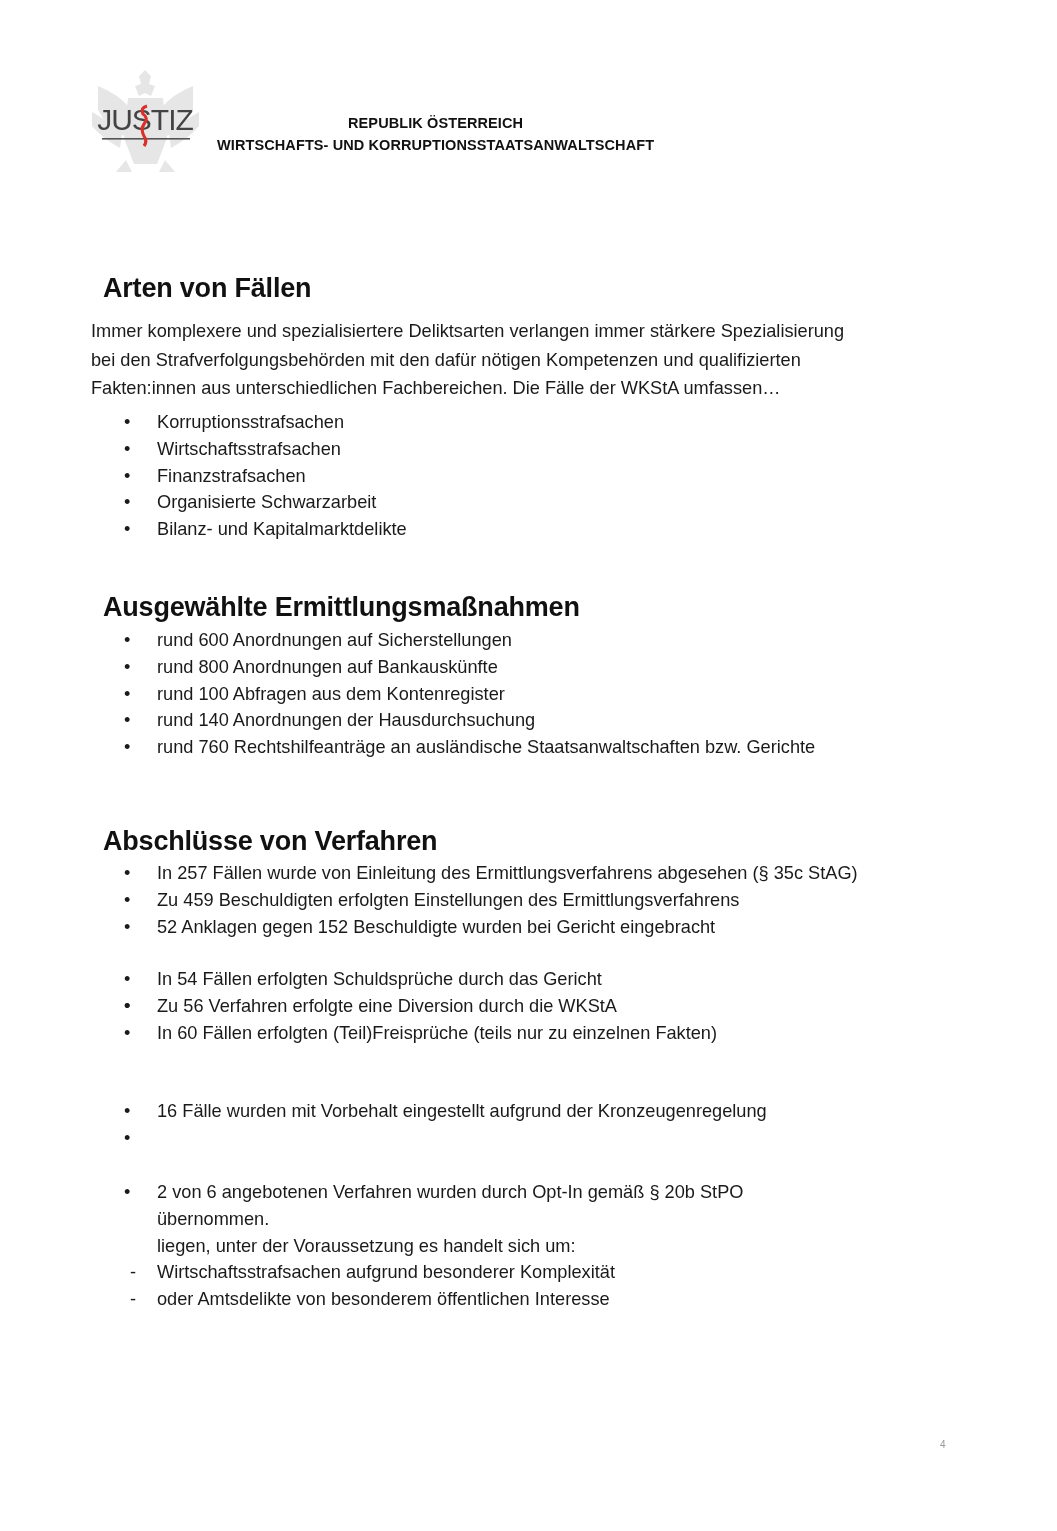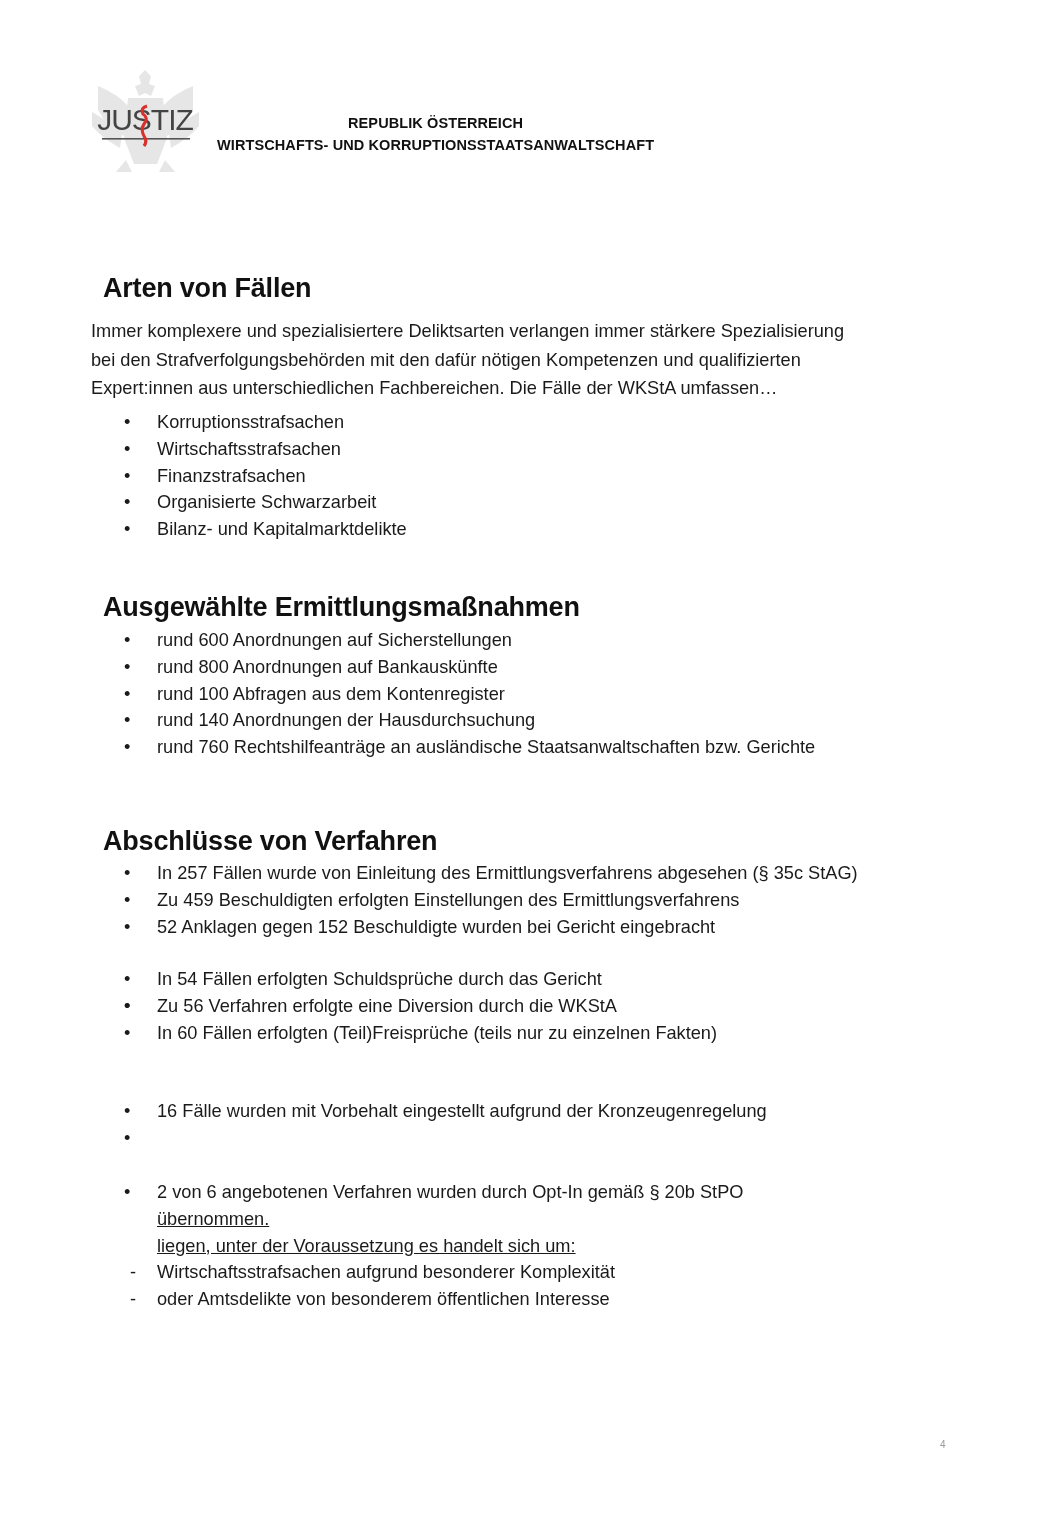--- a/index.html
+++ b/index.html
@@ -10,21 +10,21 @@
     .logo { position: absolute; left: 88px; top: 68px; width: 115px; height: 105px; }
     .logo svg { width: 100%; height: 100%; display: block; }
     .header-text { position: absolute; left: 217px; top: 112px; font-weight: bold; font-size: 14.5px; line-height: 22px; color: #111; letter-spacing: 0.1px; text-align: center; }
     .header-text div { white-space: nowrap; }
     h2 { position: absolute; left: 91px; margin: 12px; font-size: 27px; font-weight: bold; color: #111; white-space: nowrap; letter-spacing: -0.2px; }
     .para { position: absolute; left: 91px; width: 870px; font-size: 18.2px; line-height: 28.5px; color: #1a1a1a; }
     .para div { white-space: nowrap; }
     ul.blist { position: absolute; left: 91px; margin: 0; padding: 0; list-style: none; font-size: 18.2px; line-height: 26.8px; color: #1a1a1a; }
     ul.blist li { position: relative; padding-left: 66px; white-space: nowrap; }
     ul.blist li .bullet { position: absolute; left: 33px; top: 0; }
-    .cont { padding-left: 66px; white-space: nowrap; font-size: 18.2px; line-height: 26.8px; text-decoration: underline; }
+    .cont { padding-left: 66px; white-space: nowrap; font-size: 18.2px; line-height: 26.8px; }
     .dash-item { position: relative; padding-left: 66px; white-space: nowrap; font-size: 18.2px; line-height: 26.8px; }
     .dash-item .dash { position: absolute; left: 39px; top: 0; }
     .block { position: absolute; left: 91px; color: #1a1a1a; }
     .page-num { position: absolute; left: 940px; top: 1439px; font-size: 10px; color: #999; }
   </style>
 </head>
 <body>
 
 <div class="logo">
   <svg viewBox="0 0 115 105">
@@ -44,21 +44,21 @@
 </div>
 <div class="header-text">
   <div>REPUBLIK ÖSTERREICH</div>
   <div>WIRTSCHAFTS- UND KORRUPTIONSSTAATSANWALTSCHAFT</div>
 </div>
 
 <h2 style="top:261px;">Arten von Fällen</h2>
 <div class="para" style="top:311px;margin-top:6px;">
   <div>Immer komplexere und spezialisiertere Deliktsarten verlangen immer stärkere Spezialisierung</div>
   <div>bei den Strafverfolgungsbehörden mit den dafür nötigen Kompetenzen und qualifizierten</div>
-  <div>Expert:innen aus unterschiedlichen Fachbereichen. Die Fälle der WKStA umfassen…</div>
+  <div>Fakten:innen aus unterschiedlichen Fachbereichen. Die Fälle der WKStA umfassen…</div>
 </div>
 <ul class="blist" style="top:409px;">
   <li><span class="bullet">•</span><span>Korruptionsstrafsachen</span></li>
   <li><span class="bullet">•</span><span>Wirtschaftsstrafsachen</span></li>
   <li><span class="bullet">•</span><span>Finanzstrafsachen</span></li>
   <li><span class="bullet">•</span><span>Organisierte Schwarzarbeit</span></li>
   <li><span class="bullet">•</span><span>Bilanz- und Kapitalmarktdelikte</span></li>
 </ul>
 
 <h2 style="top:580px;">Ausgewählte Ermittlungsmaßnahmen</h2>

